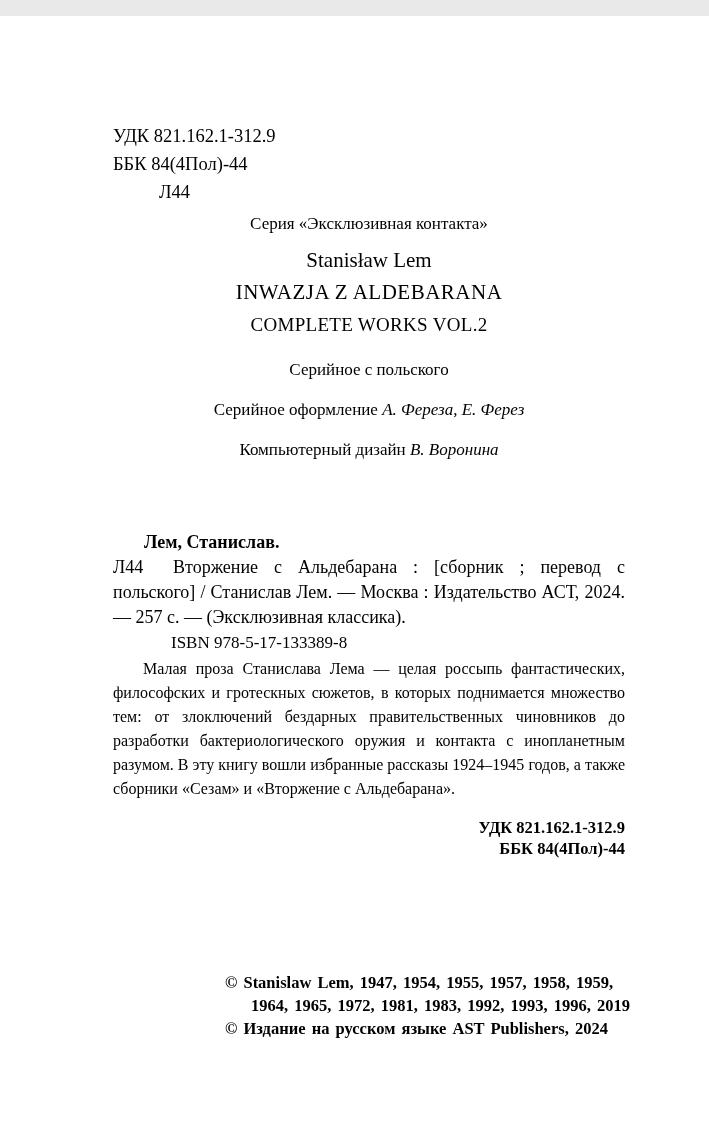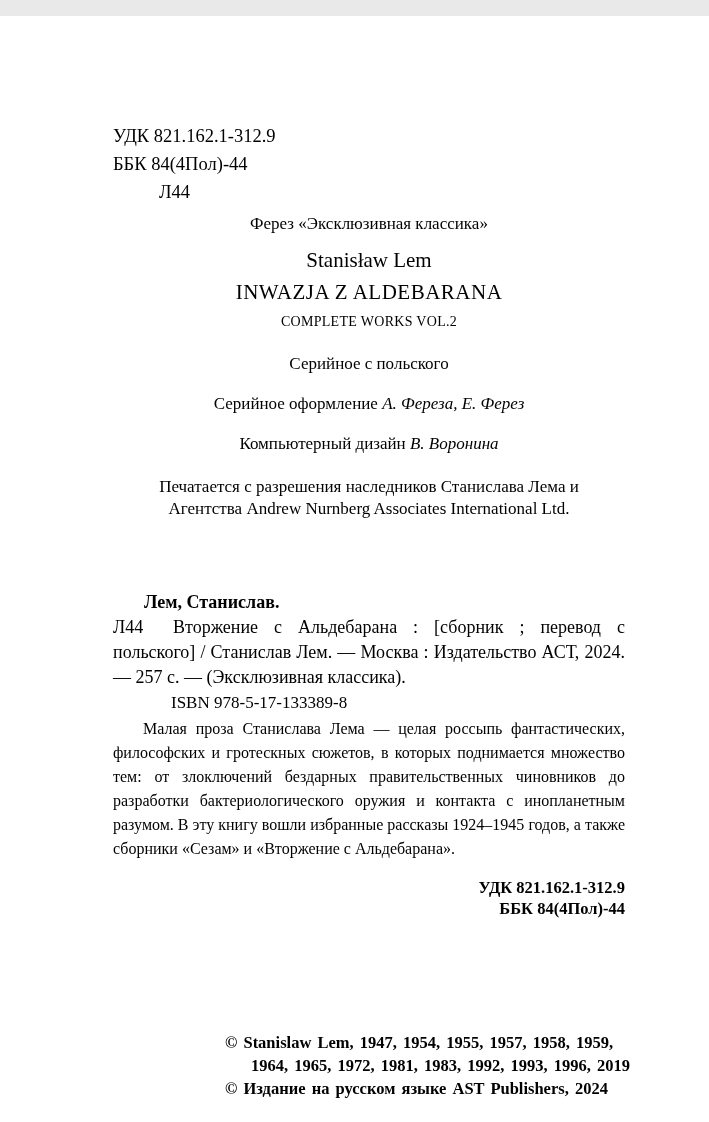--- a/index.html
+++ b/index.html
@@ -16,21 +16,21 @@
     position:absolute;
     left:113px; top:106px;
     width:512px;
   }
   .header-block{font-size:18.5px;line-height:28px;}
   .header-code{margin-left:46px;}
   .center{text-align:center;}
   .series-line{font-size:17px;margin-top:8px;}
   .book-author{font-size:21px;margin-top:14px;}
   .book-title{font-size:21px;margin-top:7px;letter-spacing:.5px;}
-  .book-subtitle{font-size:14px;margin-top:9px;letter-spacing:.3px;}
+  .book-subtitle{font-size:19px;margin-top:9px;letter-spacing:.3px;}
   .translation-note{font-size:17px;margin-top:24px;}
   .design-line{font-size:17px;margin-top:20px;}
   .design-line .names{font-style:italic;}
   .permission-note{font-size:17px;margin-top:22px;line-height:22px;}
   .catalog-heading{font-weight:bold;font-size:18px;margin-top:72px;margin-left:31px;}
   .catalog-entry-wrap{position:relative;margin-top:2px;}
   .catalog-code{position:absolute;left:0;top:0;font-size:18px;line-height:25px;}
   .catalog-entry{
     font-size:18px;line-height:25px;
     text-indent:60px;text-align:justify;
@@ -60,36 +60,32 @@
 
 <div class="page">
   <div class="content">
 
     <div class="header-block">
       <div>УДК 821.162.1-312.9</div>
       <div>ББК 84(4Пол)-44</div>
       <div class="header-code">Л44</div>
     </div>
 
-    <div class="center series-line">Ферез «Эксклюзивная классика»</div>
+    <div class="center series-line">Серия «Эксклюзивная контакта»</div>
 
     <div class="center book-author">Stanisław Lem</div>
     <div class="center book-title">INWAZJA Z ALDEBARANA</div>
     <div class="center book-subtitle">COMPLETE WORKS VOL.2</div>
 
     <div class="center translation-note">Серийное с польского</div>
 
     <div class="center design-line"><span>Серийное оформление </span><span class="names">А. Фереза, Е. Ферез</span></div>
 
     <div class="center design-line"><span>Компьютерный дизайн </span><span class="names">В. Воронина</span></div>
 
-    <div class="center permission-note">
-      <div>Печатается с разрешения  наследников Станислава Лема и</div>
-      <div>Агентства Andrew Nurnberg Associates International Ltd.</div>
-    </div>
 
     <div class="catalog-heading">Лем, Станислав.</div>
 
     <div class="catalog-entry-wrap">
       <span class="catalog-code">Л44</span>
       <p class="catalog-entry">Вторжение с Альдебарана : [сборник ; перевод с польского] / Станислав Лем. — Москва : Издательство АСТ, 2024. — 257 с. — (Эксклюзивная классика).</p>
     </div>
 
     <div class="isbn-line">ISBN 978-5-17-133389-8</div>
 

